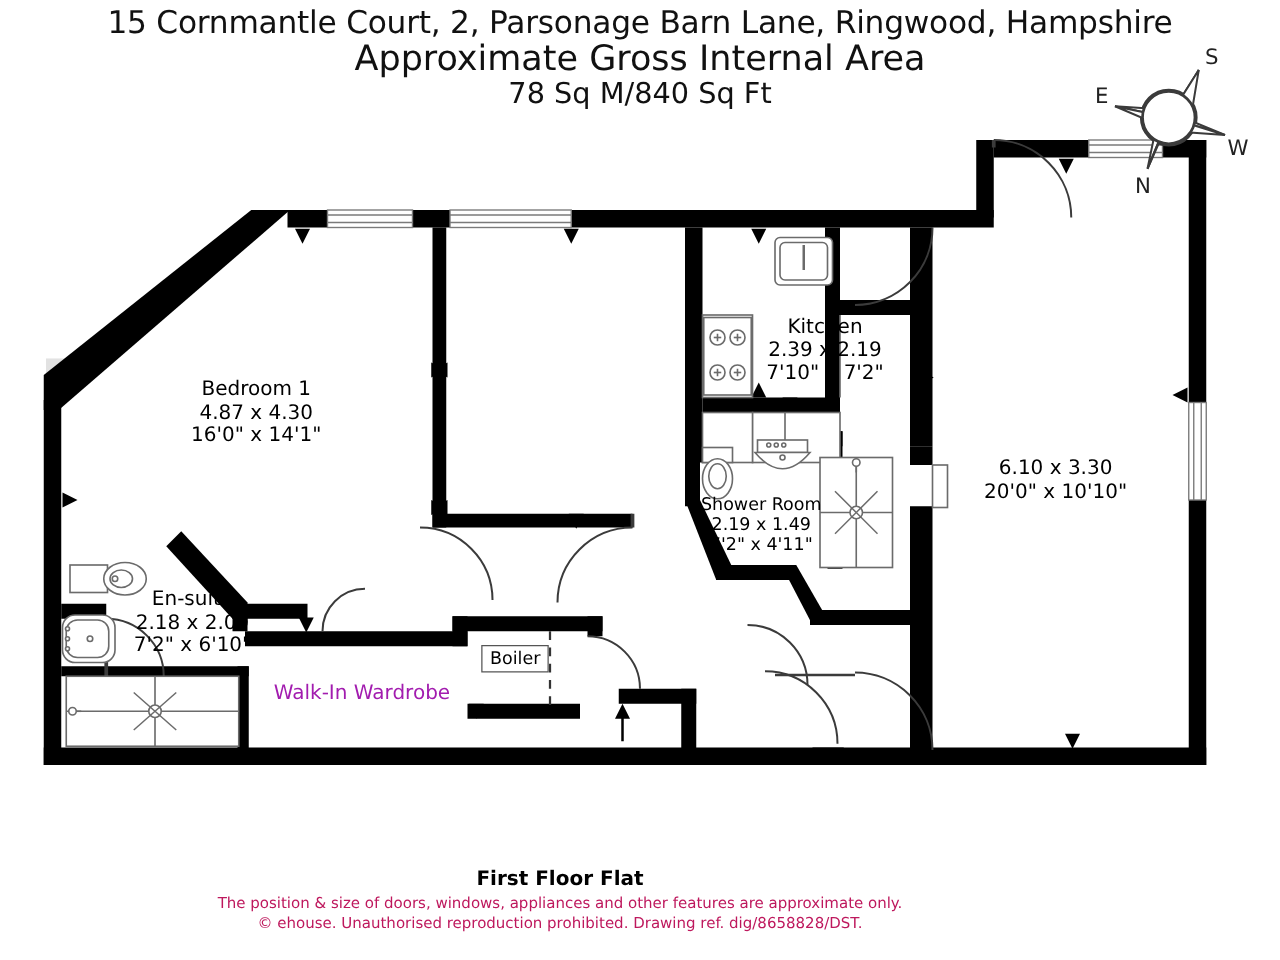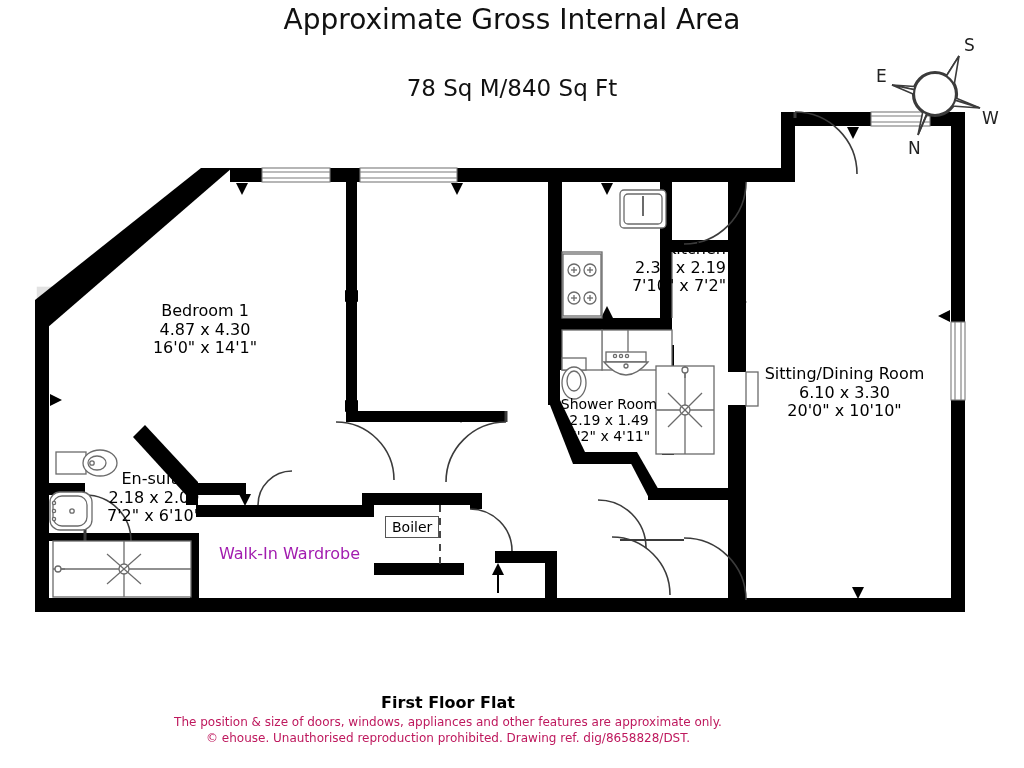--- a/index.html
+++ b/index.html
@@ -42,21 +42,20 @@
   }
   .header .line2 {
     font-size: 28px;
     line-height: 1.12;
     white-space: nowrap;
   }
   .header .line3 {
     font-size: 23px;
     line-height: 1.14;
     white-space: nowrap;
-    margin-top: 40px;
   }
 
   
   .compass {
     position: absolute;
     left: 866px;
     top: 32px;
     width: 140px;
     height: 126px;
     z-index: 40;
@@ -170,20 +169,21 @@
     line-height: 1.38;
     white-space: nowrap;
   }
 </style>
 </head>
 <body>
 
 <div id="page">
 
   <div class="header">
+    <div class="line1">15 Cornmantle Court, 2, Parsonage Barn Lane, Ringwood, Hampshire</div>
     <div class="line2">Approximate Gross Internal Area</div>
     <div class="line3">78 Sq M/840 Sq Ft</div>
   </div>
 
   <div class="compass">
     <svg width="140" height="126" viewBox="0 0 140 126">
 
       <circle cx="69" cy="62" r="22" fill="#ffffff" stroke="#3b3b3b" stroke-width="2.2"></circle>
 
       <path d="M69,62 L93,24 L82,50 Z" fill="#ffffff" stroke="#3b3b3b" stroke-width="1.6"></path>
@@ -459,28 +459,27 @@
   </svg>
   </div>
 
   <div class="room-label" style="left:120px; top:302px; width:170px;">
     <div class="rl-name">Bedroom 1</div>
     <div class="rl-m">4.87 x 4.30</div>
     <div class="rl-ft">16'0" x 14'1"</div>
   </div>
 
 
-  <div class="room-label" style="left:594px; top:240px; width:132px;text-align:right;">
+  <div class="room-label" style="left:594px; top:252px; width:132px;">
     <div class="rl-name">Kitchen</div>
     <div class="rl-m">2.39 x 2.19</div>
     <div class="rl-ft">7'10" x 7'2"</div>
   </div>
 
   <div class="room-label" style="left:752px; top:365px; width:185px;">
-    <div class="rl-name">Sitting/Dining Room</div>
     <div class="rl-m">6.10 x 3.30</div>
     <div class="rl-ft">20'0" x 10'10"</div>
   </div>
 
   <div class="room-label small" style="left:550px; top:396px; width:118px;">
     <div class="rl-name">Shower Room</div>
     <div class="rl-m">2.19 x 1.49</div>
     <div class="rl-ft">7'2" x 4'11"</div>
   </div>
 

